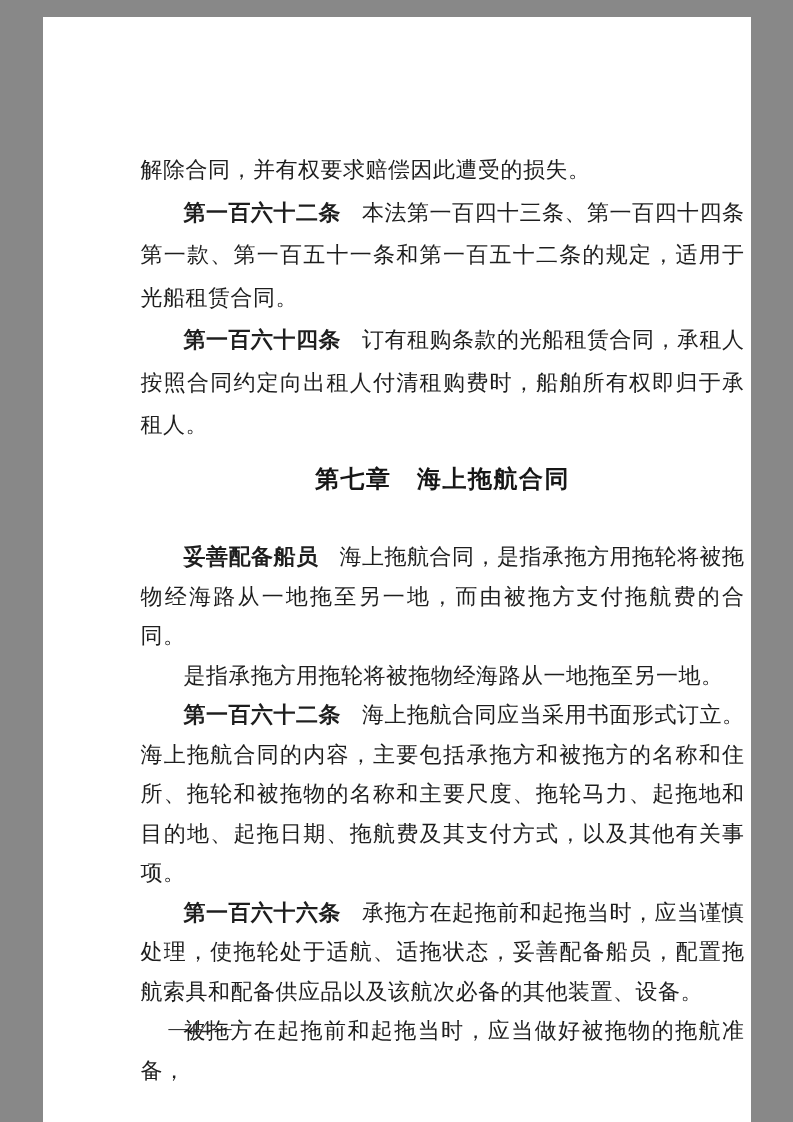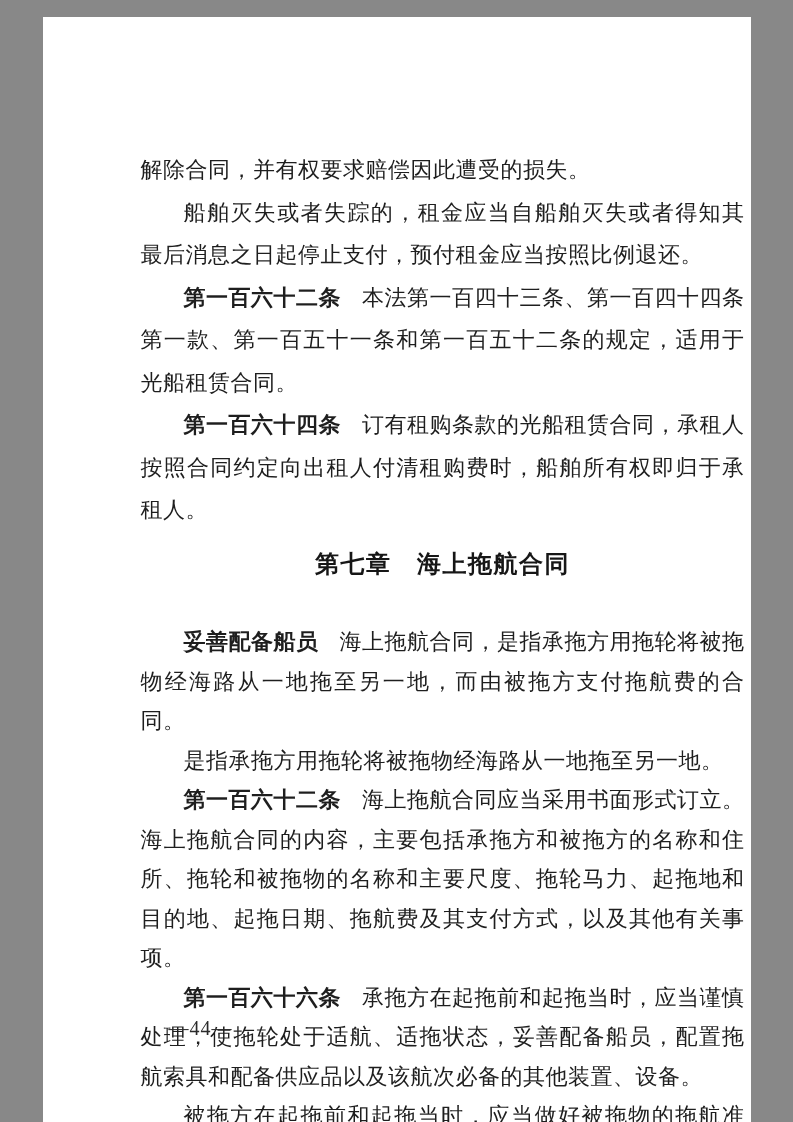--- a/index.html
+++ b/index.html
@@ -56,21 +56,20 @@
   }
 </style>
 </head>
 <body>
 
 <div class="page">
   <div class="text-block">
 
     <div class="upper">
       <p class="para"><span>解除合同，并有权要求赔偿因此遭受的损失。</span></p>
-      <p class="para indent"><span>船舶灭失或者失踪的，租金应当自船舶灭失或者得知其最后消息之日起停止支付，预付租金应当按照比例退还。</span></p>
       <p class="para indent"><b class="art">第一百六十二条</b><span>本法第一百四十三条、第一百四十四条第一款、第一百五十一条和第一百五十二条的规定，适用于光船租赁合同。</span></p>
       <p class="para indent"><b class="art">第一百六十四条</b><span>订有租购条款的光船租赁合同，承租人按照合同约定向出租人付清租购费时，船舶所有权即归于承租人。</span></p>
     </div>
 
     <h2 class="chapter">第七章　海上拖航合同</h2>
 
     <div class="lower">
       <p class="para indent"><b class="art">妥善配备船员</b><span>海上拖航合同，是指承拖方用拖轮将被拖物经海路从一地拖至另一地，而由被拖方支付拖航费的合同。</span></p>
       <p class="para indent"><span>是指承拖方用拖轮将被拖物经海路从一地拖至另一地。</span></p>
       <p class="para indent"><b class="art">第一百六十二条</b><span>海上拖航合同应当采用书面形式订立。海上拖航合同的内容，主要包括承拖方和被拖方的名称和住所、拖轮和被拖物的名称和主要尺度、拖轮马力、起拖地和目的地、起拖日期、拖航费及其支付方式，以及其他有关事项。</span></p>

